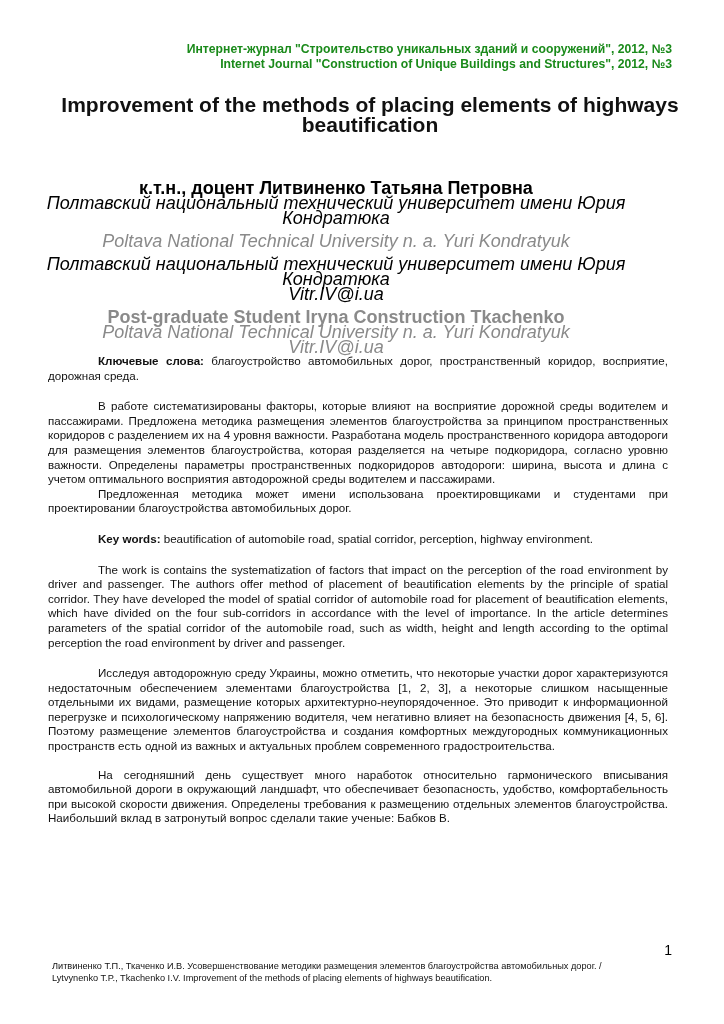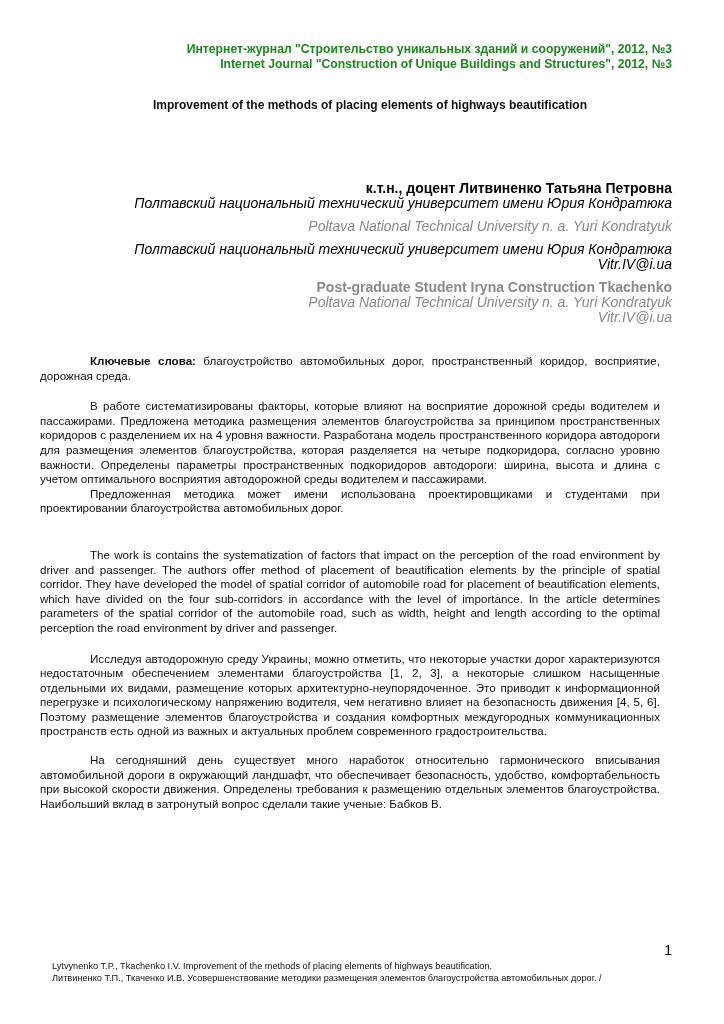--- a/index.html
+++ b/index.html
@@ -1,27 +1,27 @@
 <!DOCTYPE html>
 <html><head>
 <meta charset="utf-8">
 <style>
   html, body { margin: 0; padding: 0; background: #ffffff; }
   body { width: 724px; height: 1024px; position: relative; overflow: hidden; color: #000; }
   .page { position: absolute; left: 0; top: 0; width: 724px; height: 1024px; }
   .journal { position: absolute; right: 52px; top: 42px; text-align: right; color: #1a8a1a; font-family: "Liberation Sans", sans-serif; font-weight: bold; font-size: 12.2px; line-height: 15px; }
   .titles { position: absolute; left: 60px; width: 620px; top: 88px; text-align: center; font-family: "Liberation Sans", sans-serif; font-weight: bold; color: #111; }
   .title-ru { font-size: 17.5px; line-height: 20px; }
-  .title-en { font-size: 12px; line-height: 20px; margin-top: 7px; }
-  .authors { position: absolute; right: 52px; top: 181px; text-align: right; font-family: "Liberation Sans", sans-serif; font-size: 14px; line-height: 15px; }
+  .title-en { font-size: 21px; line-height: 20px; margin-top: 7px; }
+  .authors { position: absolute; right: 52px; top: 181px; text-align: center; font-family: "Liberation Sans", sans-serif; font-size: 18px; line-height: 15px; }
   .author-block { margin-bottom: 8px; }
   .a-name { font-weight: bold; }
   .a-aff { font-style: italic; }
   .gray { color: #8a8a8a; }
-  .body { position: absolute; left: 40px; width: 620px; top: 354px; font-family: "Liberation Sans", sans-serif; font-size: 11.6px; line-height: 14.6px; text-align: justify; color: #111; }
+  .body { position: absolute; left: 48px; width: 620px; top: 354px; font-family: "Liberation Sans", sans-serif; font-size: 11.6px; line-height: 14.6px; text-align: justify; color: #111; }
   .body p { margin: 0; text-indent: 50px; }
   .gap { height: 14px; }
   .gap-big { height: 16px; }
   .kw-label { font-weight: bold; }
   .pagenum { position: absolute; right: 52px; top: 942px; font-family: "Liberation Sans", sans-serif; font-size: 14px; }
   .footer { position: absolute; left: 52px; top: 960px; width: 640px; font-family: "Liberation Sans", sans-serif; font-size: 9.2px; line-height: 12px; color: #111; }
 </style>
 </head>
 <body>
 
@@ -54,28 +54,29 @@
       <div class="a-aff">Vitr.IV@i.ua</div>
     </div>
   </div>
 
   <div class="body">
     <p><span class="kw-label">Ключевые слова:</span><span> благоустройство автомобильных дорог, пространственный коридор, восприятие, дорожная среда.</span></p>
     <div class="gap-big"></div>
     <p>В работе систематизированы факторы, которые влияют на восприятие дорожной среды водителем и пассажирами. Предложена методика размещения элементов благоустройства за принципом пространственных коридоров с разделением их на 4 уровня важности. Разработана модель пространственного коридора автодороги для размещения элементов благоустройства, которая разделяется на четыре подкоридора, согласно уровню важности. Определены параметры пространственных подкоридоров автодороги: ширина, высота и длина с учетом оптимального восприятия автодорожной среды водителем и пассажирами.</p>
     <p>Предложенная методика может имени использована проектировщиками и студентами при проектировании благоустройства автомобильных дорог.</p>
     <div class="gap-big"></div>
+    <p><span class="kw-label">Key words:</span><span> beautification of automobile road, spatial corridor, perception, highway environment.</span></p>
     <div class="gap-big"></div>
     <p>The work is contains the systematization of factors that impact on the perception of the road environment by driver and passenger. The authors offer method of placement of beautification elements by the principle of spatial corridor. They have developed the model of spatial corridor of automobile road for placement of beautification elements, which have divided on the four sub-corridors in accordance with the level of importance. In the article determines parameters of the spatial corridor of the automobile road, such as width, height and length according to the optimal perception the road environment by driver and passenger.</p>
     <div class="gap-big"></div>
     <p>Исследуя автодорожную среду Украины, можно отметить, что некоторые участки дорог характеризуются недостаточным обеспечением элементами благоустройства [1, 2, 3], а некоторые слишком насыщенные отдельными их видами, размещение которых архитектурно-неупорядоченное. Это приводит к информационной перегрузке и психологическому напряжению водителя, чем негативно влияет на безопасность движения [4, 5, 6]. Поэтому размещение элементов благоустройства и создания комфортных междугородных коммуникационных пространств есть одной из важных и актуальных проблем современного градостроительства.</p>
     <div class="gap"></div>
     <p>На сегодняшний день существует много наработок относительно гармонического вписывания автомобильной дороги в окружающий ландшафт, что обеспечивает безопасность, удобство, комфортабельность при высокой скорости движения. Определены требования к размещению отдельных элементов благоустройства. Наибольший вклад в затронутый вопрос сделали такие ученые: Бабков В.</p>
   </div>
 
   <div class="pagenum">1</div>
 
   <div class="footer">
+    <div>Литвиненко Т.П., Ткаченко И.В. Усовершенствование методики размещения элементов благоустройства автомобильных дорог. /</div>
     <div>Lytvynenko T.P., Tkachenko I.V. Improvement of the methods of placing elements of highways beautification.</div>
-    <div>Литвиненко Т.П., Ткаченко И.В. Усовершенствование методики размещения элементов благоустройства автомобильных дорог. /</div>
   </div>
 
 </div>
 
 </body></html>

